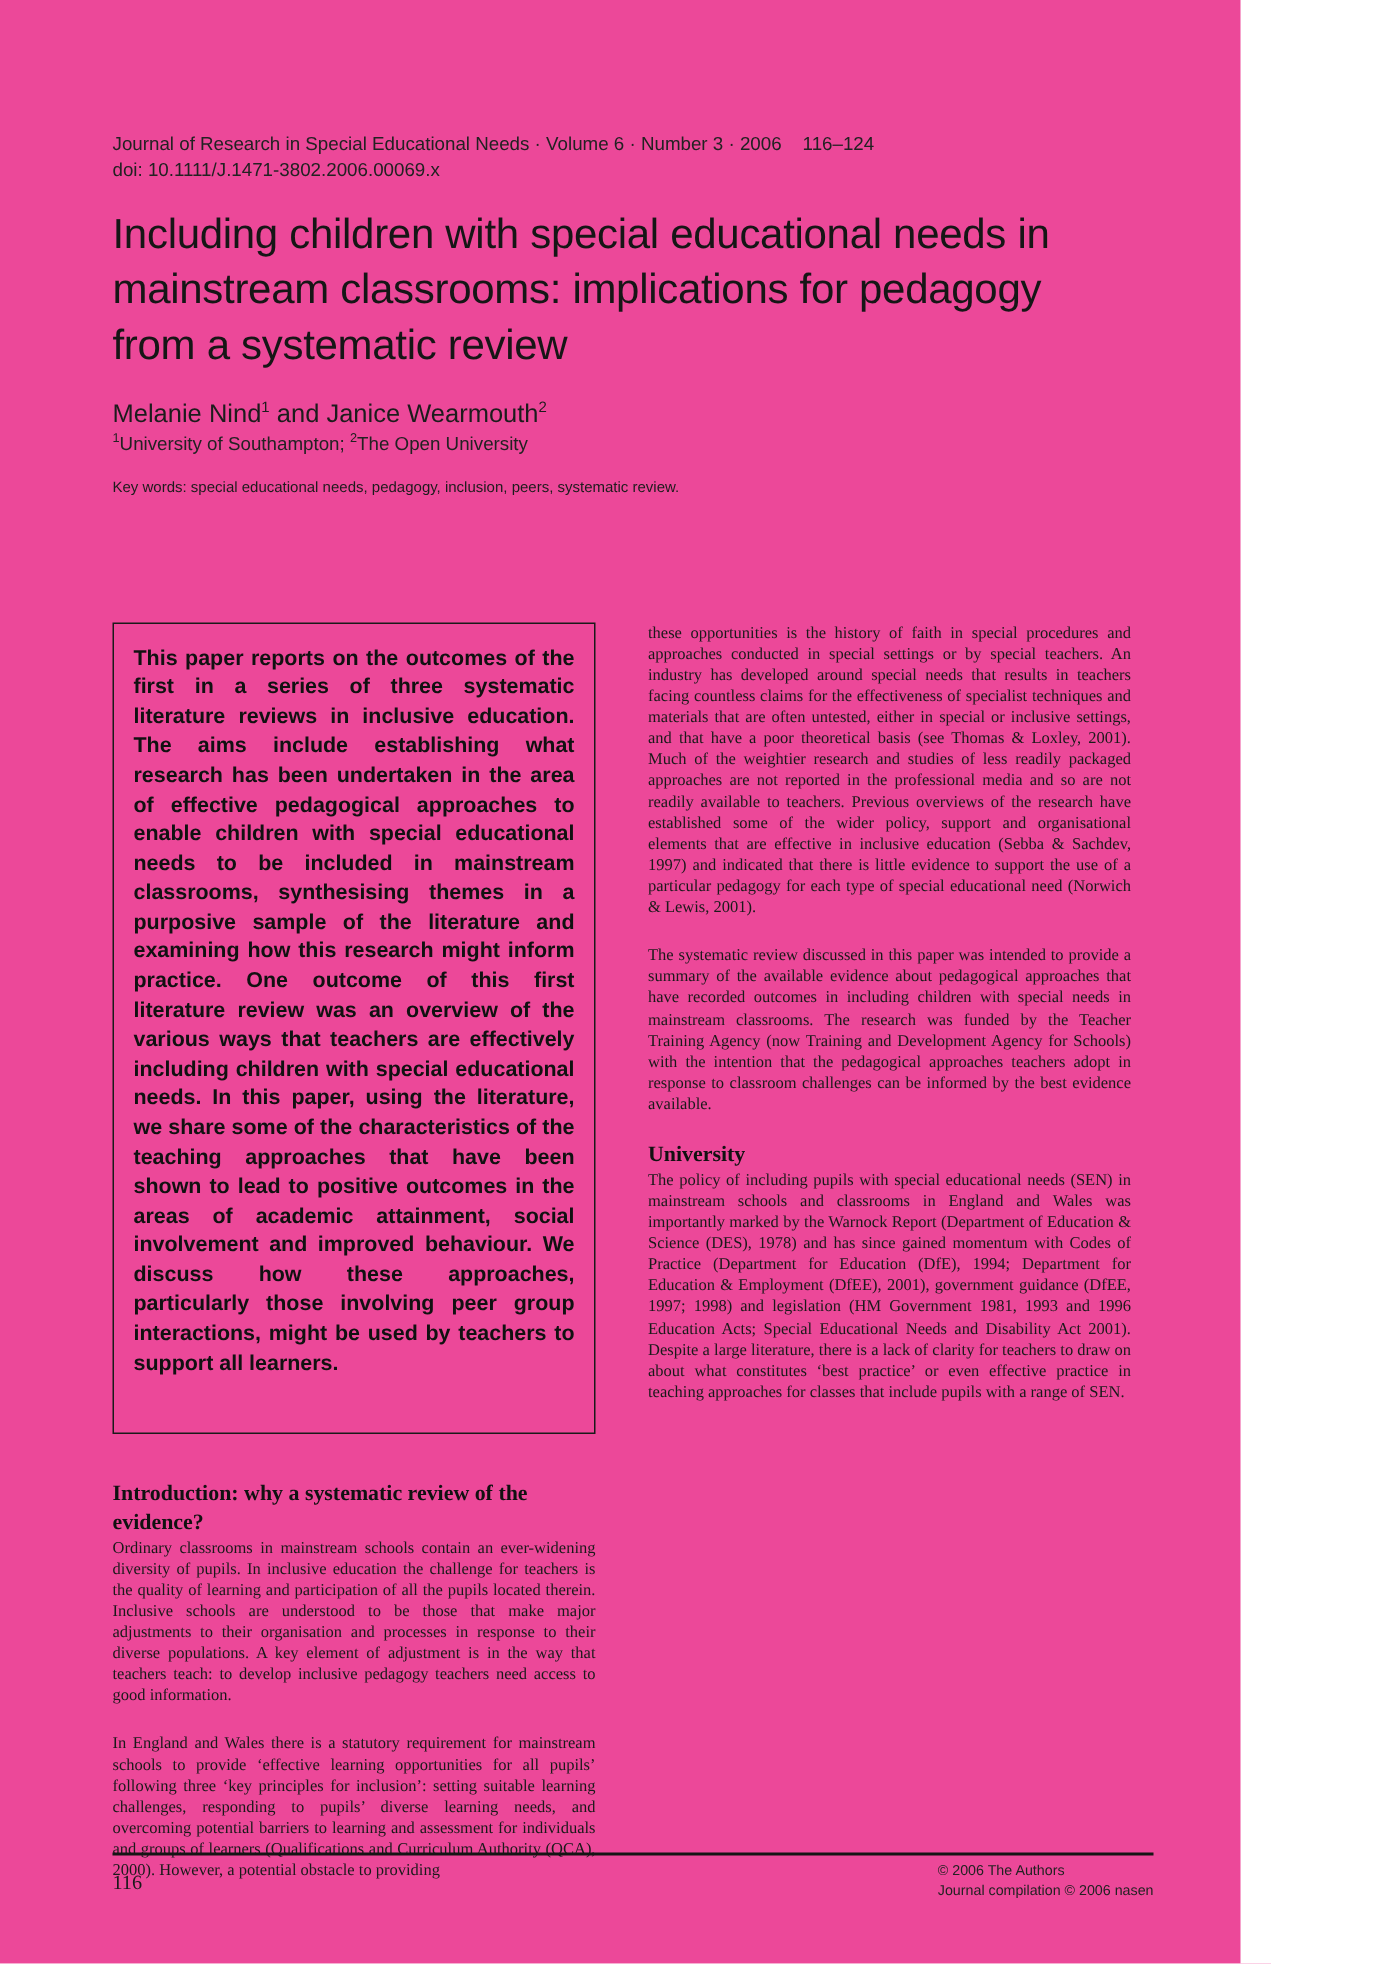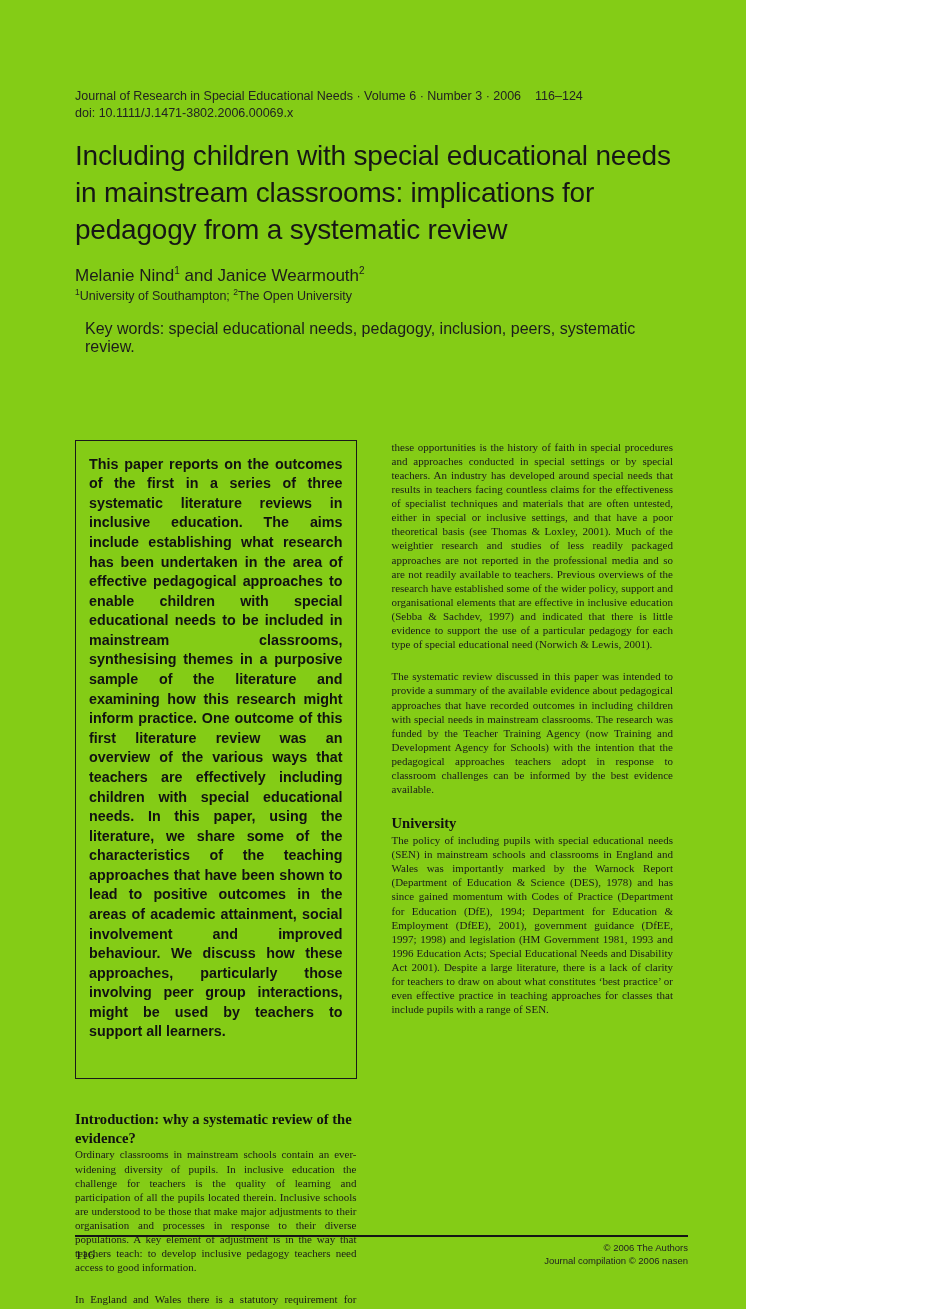--- a/index.html
+++ b/index.html
@@ -1,20 +1,20 @@
 <!DOCTYPE html>
 <html><head>
 <meta charset="utf-8">
 <style>
   html, body { margin: 0; padding: 0; background: #ffffff; }
   .page {
     position: relative;
-    width: 746px;
+    width: 827px;
     height: 1309px;
-    background: #84cc16;
+    background: #ec4899;
     font-family: "Liberation Serif", serif;
     color: #1a1a1a;
     overflow: hidden;
     box-sizing: border-box;
   }
   .content { padding: 0 73px 0 75px; }
 
   
   .header { margin-top: 88px; font-family: "Liberation Sans", sans-serif; font-size: 12.5px; line-height: 1.32; color: #222; }
   .header .pages { margin-left: 14px; }
@@ -31,21 +31,21 @@
     max-width: 790px;
   }
 
   
   .authors { margin-top: 17px; font-family: "Liberation Sans", sans-serif; font-size: 17px; color: #1c1c1c; }
   .authors sup { font-size: 10px; vertical-align: super; line-height: 0; }
   .affiliation { margin-top: 3px; font-family: "Liberation Sans", sans-serif; font-size: 12.5px; color: #222; }
   .affiliation sup { font-size: 8.5px; vertical-align: super; line-height: 0; }
 
   
-  .keywords { margin-top: 17px; font-family: "Liberation Sans", sans-serif; font-size: 16px; color: #1c1c1c; margin-left: 10px; }
+  .keywords { margin-top: 17px; font-family: "Liberation Sans", sans-serif; font-size: 10px; color: #1c1c1c; }
 
   
   .columns { display: flex; gap: 35px; margin-top: 84px; }
   .col { width: 371px; }
 
   .abstract-box {
     border: 1.5px solid #1a1a1a;
     padding: 14px 13px 36px 13px;
     box-sizing: border-box;
     font-family: "Liberation Sans", sans-serif;
@@ -74,21 +74,21 @@
   
   .footer {
     position: absolute;
     top: 1235px;
     left: 75px;
     right: 58px;
     border-top: 2px solid #151515;
   }
   .footer-row { display: flex; justify-content: space-between; align-items: flex-start; }
   .page-number { margin-top: 10px; font-family: "Liberation Serif", serif; font-size: 13.5px; color: #1a1a1a; }
-  .copyright { margin-top: 4px; font-family: "Liberation Sans", sans-serif; font-size: 9.5px; line-height: 1.4; text-align: right; color: #222; }
+  .copyright { margin-top: 4px; font-family: "Liberation Sans", sans-serif; font-size: 9.5px; line-height: 1.4; text-align: left; color: #222; }
 </style>
 </head>
 <body>
 
 <div class="page">
   <div class="content">
 
     <div class="header">
       <div><span>Journal of Research in Special Educational Needs · Volume 6 · Number 3 · 2006</span><span class="pages">116–124</span></div>
       <div>doi: 10.1111/J.1471-3802.2006.00069.x</div>

